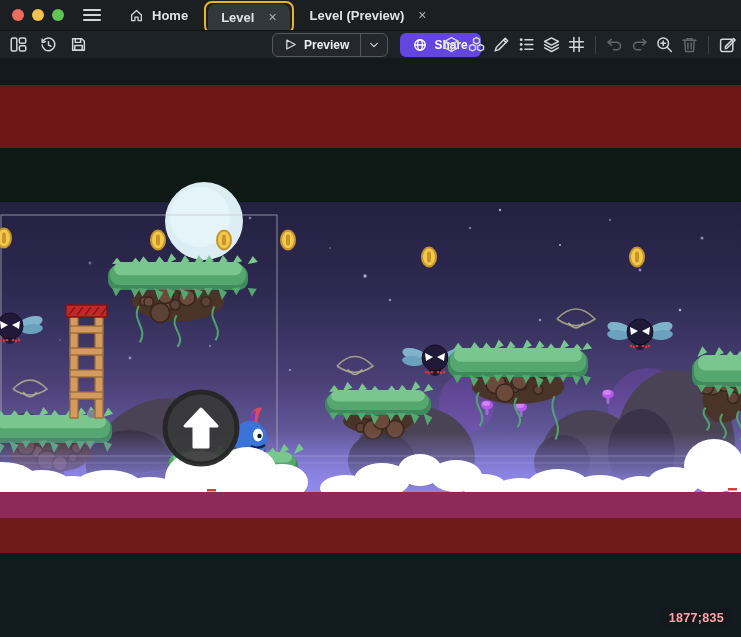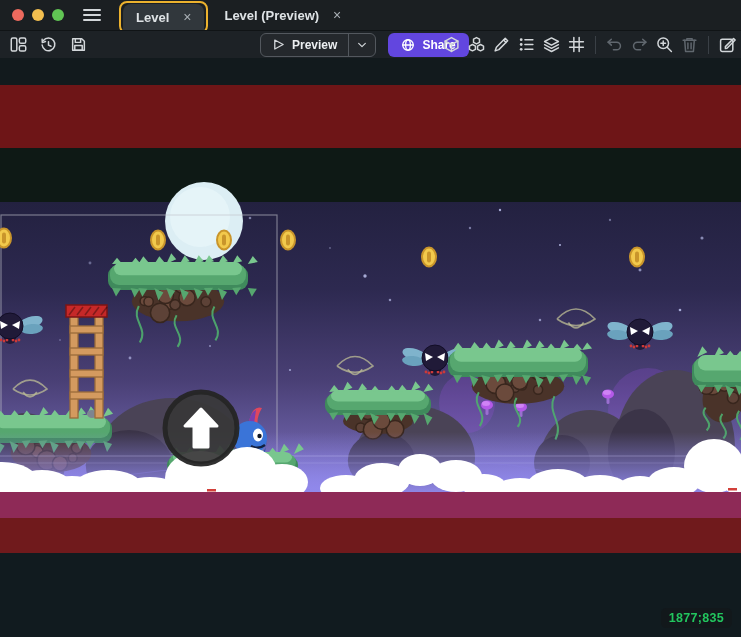--- a/index.html
+++ b/index.html
@@ -24,47 +24,53 @@
   .tb-left, .tb-center, .tb-right { position:absolute; top:0; height:100%; display:flex; align-items:center; }
   .tb-left { left:10px; gap:13px; }
   .tb-center { left:260px; gap:12px; }
   .tb-right { right:5px; gap:8px; }
   .tbtn { display:flex; align-items:center; justify-content:center; }
   .icon { stroke:#d3d7da; fill:none; stroke-width:1.4; stroke-linecap:round; stroke-linejoin:round; }
   .icon.dim { stroke:#60676e; }
   .icon .filled { fill:#d3d7da; stroke:none; }
   .sep { width:1px; height:18px; background:#3a4046; margin:0 2px; }
   .preview-btn { display:flex; align-items:center; height:24px; border:1px solid #53585e; border-radius:6px;
-                 background:#24282c; color:#eceff1; font-size:12px; font-weight:700; overflow:hidden; }
+                 background:#24282c; color:#eceff1; font-size:12px; font-weight:700; overflow:hidden;margin-left:12px; }
   .preview-main { display:flex; align-items:center; gap:7px; padding:0 11px; height:100%; }
   .preview-caret { display:flex; align-items:center; padding:0 8px; height:100%; border-left:1px solid #53585e; }
   .share-btn { display:flex; align-items:center; gap:7px; height:24px; padding:0 13px; border-radius:6px;
                background:#6246df; color:#ffffff; font-size:12px; font-weight:700; border:none; }
 
   
   .canvas { position:absolute; top:58px; left:0; width:741px; height:579px; background:#111b1f; z-index:1; }
   .canvas svg { display:block; }
-  .coords { position:absolute; right:9px; bottom:9px; background:rgba(18,24,27,0.92); color:#22c55e;
+  .coords { position:absolute; right:9px; bottom:9px; background:rgba(18,24,27,0.92); color:#fca5a5;
             font-size:12.5px; font-weight:700; padding:3px 8px; border-radius:5px; letter-spacing:.3px; }
 </style>
 </head>
 <body>
 
 <div class="titlebar">
   <div class="traffic">
     <span class="tl" style="background:#ed6a5e"></span>
     <span class="tl" style="background:#f4bf4f"></span>
     <span class="tl" style="background:#61c554"></span>
   </div>
   <span class="hamburger">
     <svg class="icon" width="20" height="16" viewBox="0 0 20 16" style="stroke-width:2">
         <path d="M2,3 H18 M2,8 H18 M2,13 H18"></path>
       </svg>
   </span>
   <div class="tabs">
+    <div class="tab">
+      <svg class="icon" width="15" height="15" viewBox="0 0 16 16">
+        <path d="M2.8,7.5 L8,2.6 L13.2,7.5 V13.4 H9.7 V9.8 H6.3 V13.4 H2.8 Z"></path>
+      </svg>
+      <span>Home</span>
+    </div>
     <div class="tab-highlight">
       <div class="tab active">
         <span>Level</span>
         <span class="close">×</span>
       </div>
     </div>
     <div class="tab">
       <span>Level (Preview)</span>
       <span class="close">×</span>
     </div>

